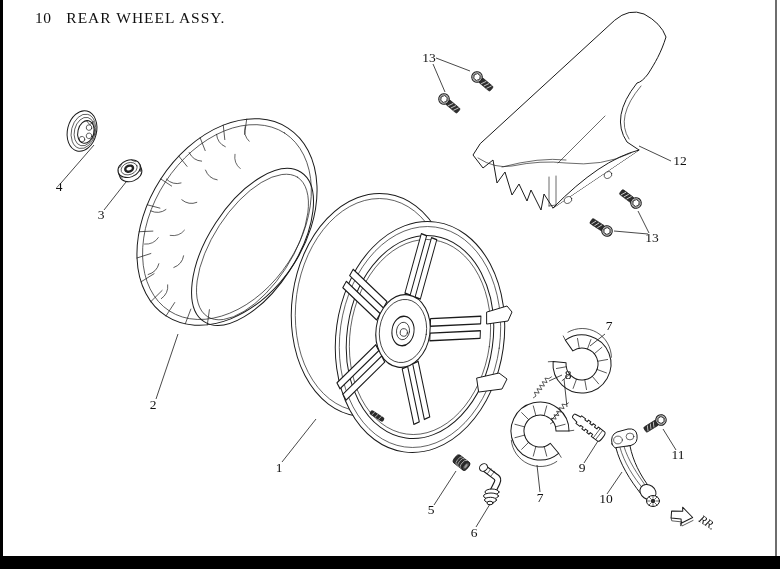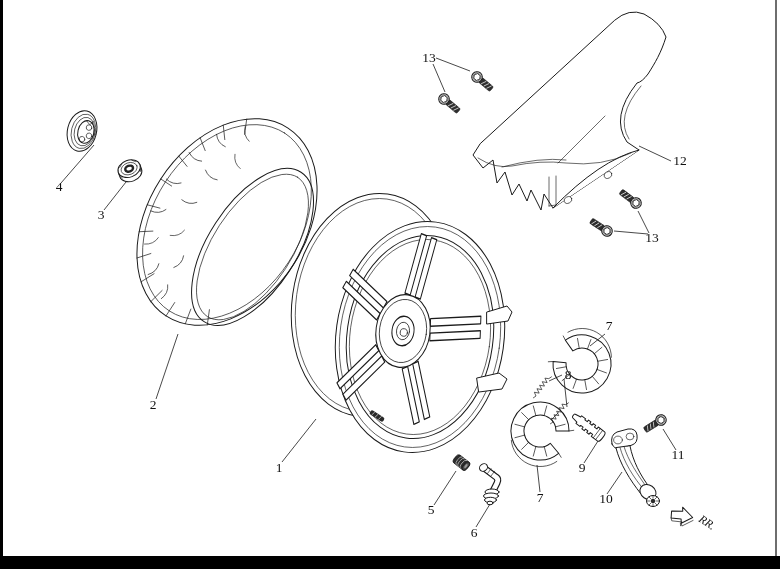--- a/index.html
+++ b/index.html
@@ -19,20 +19,21 @@
   .dk{fill:#2a2a2a;stroke:none;}
   .leader{stroke:#1b1b1b;stroke-width:.8;fill:none;}
   .callout{font-family:"Liberation Serif",serif;font-size:13.5px;fill:#101010;text-anchor:middle;}
   .rr{font-family:"Liberation Serif",serif;font-size:11.5px;font-style:italic;fill:#101010;}
 </style>
 </head>
 <body>
 
 <div id="page">
 
+  <div id="title"><span class="num">10</span><span class="txt">REAR WHEEL ASSY.</span></div>
 
   <svg width="780" height="569" viewBox="0 0 780 569">
     <defs>
       <path id="hook" d="M0 0 Q-7 -5 -6 -14" class="lnt"></path>
       <path id="spring" class="lnt" d="M-3 -1 L0 0 l2 -3.6 l2.2 4.4 l2.2 -4.4 l2.2 4.4 l2.2 -4.4 l2.2 4.4 l2.2 -4.4 l2.2 4.4 l2.2 -4.4 l2 3.4 l3 1"></path>
       <g id="bolt">
         <rect x="4" y="-3" width="15" height="6" rx="1.5" fill="#2e2e2e" stroke="#111" stroke-width=".6"></rect>
         <path d="M7.5 2.6 l2.4 -5.2 M11 2.6 l2.4 -5.2 M14.5 2.6 l2.4 -5.2" stroke="#c9c9c9" stroke-width=".9" fill="none"></path>
         <circle r="5.3" fill="#fff" stroke="#1b1b1b" stroke-width="1"></circle>
         <circle r="4.1" fill="none" stroke="#1b1b1b" stroke-width=".5"></circle>

